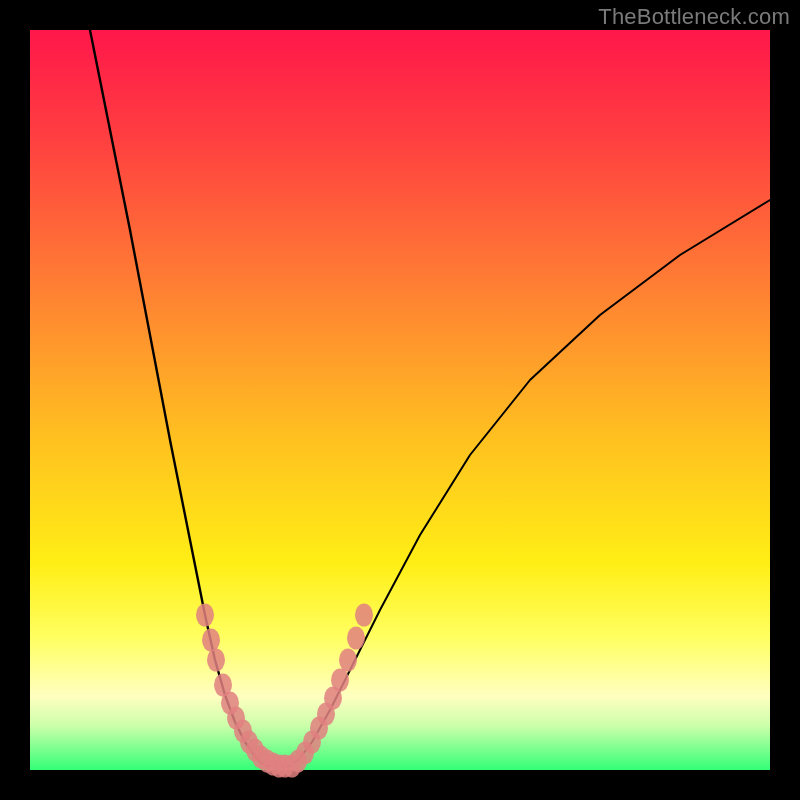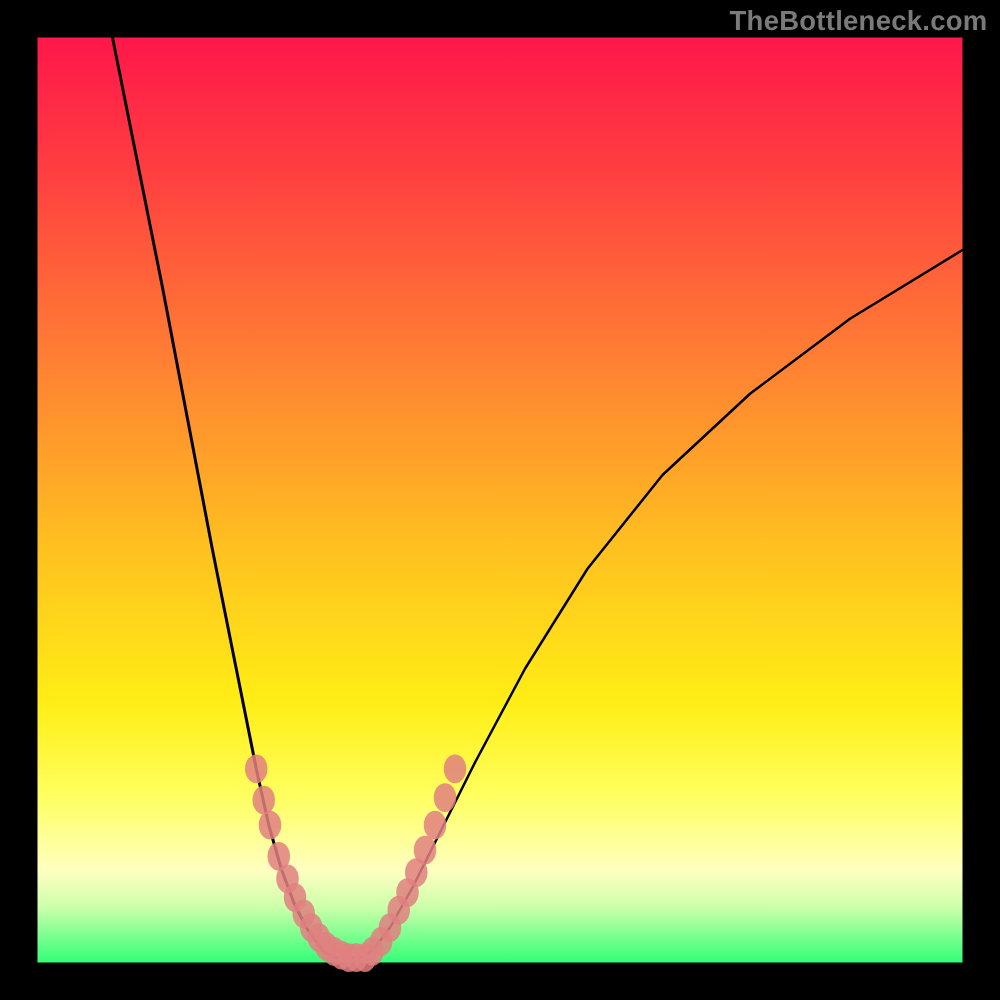--- a/index.html
+++ b/index.html
@@ -27,21 +27,21 @@
       #ccffaa 94%,
       #33ff77 100%);
   }
   .watermark {
     position: absolute;
     top: 4px;
     right: 10px;
     font-family: Arial, Helvetica, sans-serif;
     font-size: 22px;
     color: #7a7a7a;
-    font-weight: 700;
+    font-weight: 400;
     letter-spacing: 0.2px;
   }
   svg.curve {
     position: absolute;
     left: 0; top: 0;
     width: 740px; height: 740px;
     overflow: visible;
   }
 </style>
 </head>

